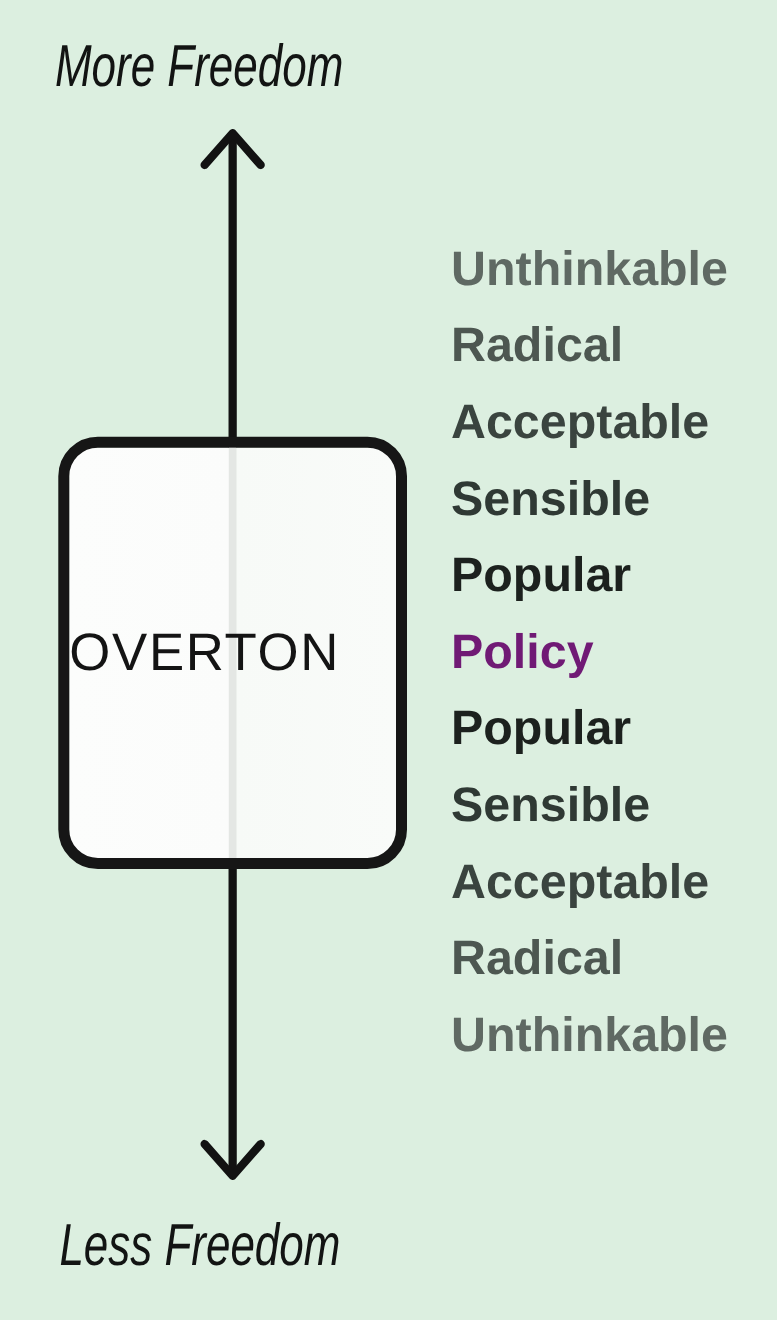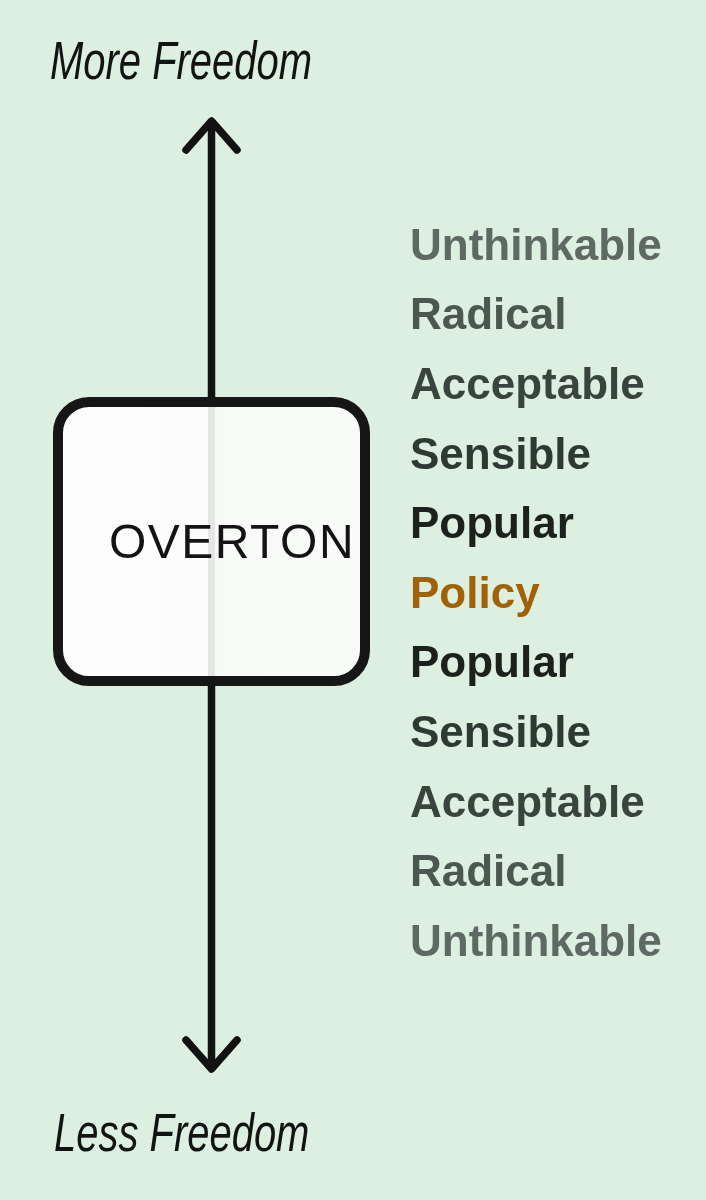--- a/index.html
+++ b/index.html
@@ -34,31 +34,29 @@
     z-index: 3;
     line-height: 1.1;
   }
   .axis-label.top { left: 50px; top: 31px; }
   .axis-label.bottom { left: 54px; top: 1103px; }
 
   
   .window-box {
     position: absolute;
     left: 53px; top: 397px;
-    width: 317px; height: 289px;
+    width: 317px; height: 393px;
     box-sizing: border-box;
     border: 10px solid #161616;
     border-radius: 36px;
     background: linear-gradient(90deg, #fcfdfc 0%, #fbfcfb 49%, #f7faf7 51%, #f9fbf9 100%);
     z-index: 2;
     display: flex;
     flex-direction: column;
     justify-content: center;
-    align-items: center;
-    padding-left: 41px;
   }
   .window-seam {
     position: absolute;
     left: 50%;
     top: 0; bottom: 0;
     width: 7px;
     margin-left: -3.5px;
     background: #e4e7e4;
   }
   .window-title-line {
@@ -108,21 +106,21 @@
     <div class="window-seam"></div>
     <div class="window-title-line">OVERTON</div>
   </div>
 
   <div class="ladder">
     <div class="ladder-item" style="color: rgb(95, 105, 99);">Unthinkable</div>
     <div class="ladder-item" style="color: rgb(77, 87, 81);">Radical</div>
     <div class="ladder-item" style="color: rgb(58, 68, 63);">Acceptable</div>
     <div class="ladder-item" style="color: rgb(47, 57, 52);">Sensible</div>
     <div class="ladder-item" style="color: rgb(28, 33, 30);">Popular</div>
-    <div class="ladder-item" style="color: #a16207;">Policy</div>
+    <div class="ladder-item" style="color: #701a75;">Policy</div>
     <div class="ladder-item" style="color: rgb(28, 33, 30);">Popular</div>
     <div class="ladder-item" style="color: rgb(47, 57, 52);">Sensible</div>
     <div class="ladder-item" style="color: rgb(58, 68, 63);">Acceptable</div>
     <div class="ladder-item" style="color: rgb(77, 87, 81);">Radical</div>
     <div class="ladder-item" style="color: rgb(95, 105, 99);">Unthinkable</div>
   </div>
 
 </div>
 
 </body></html>

